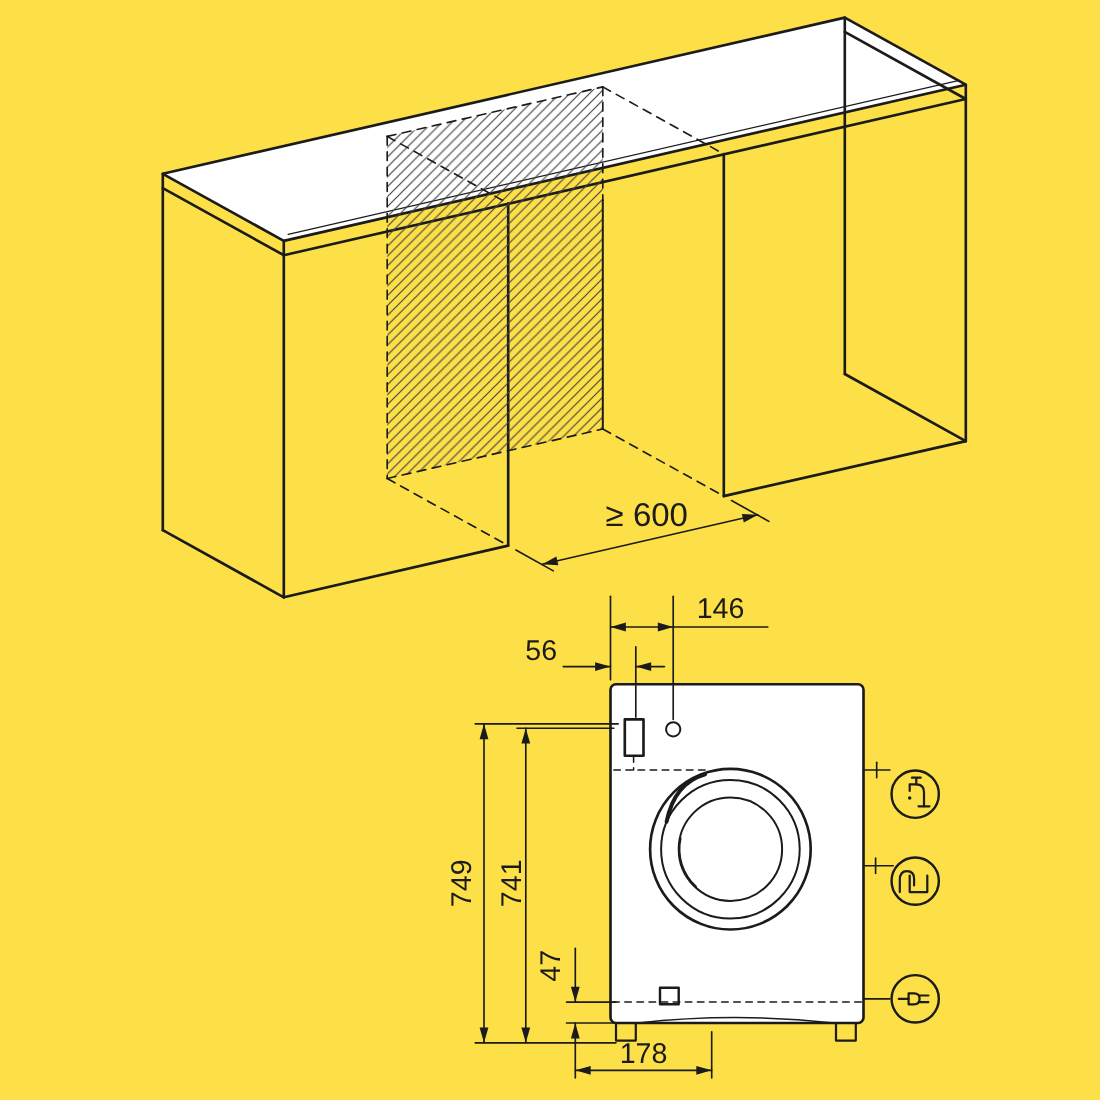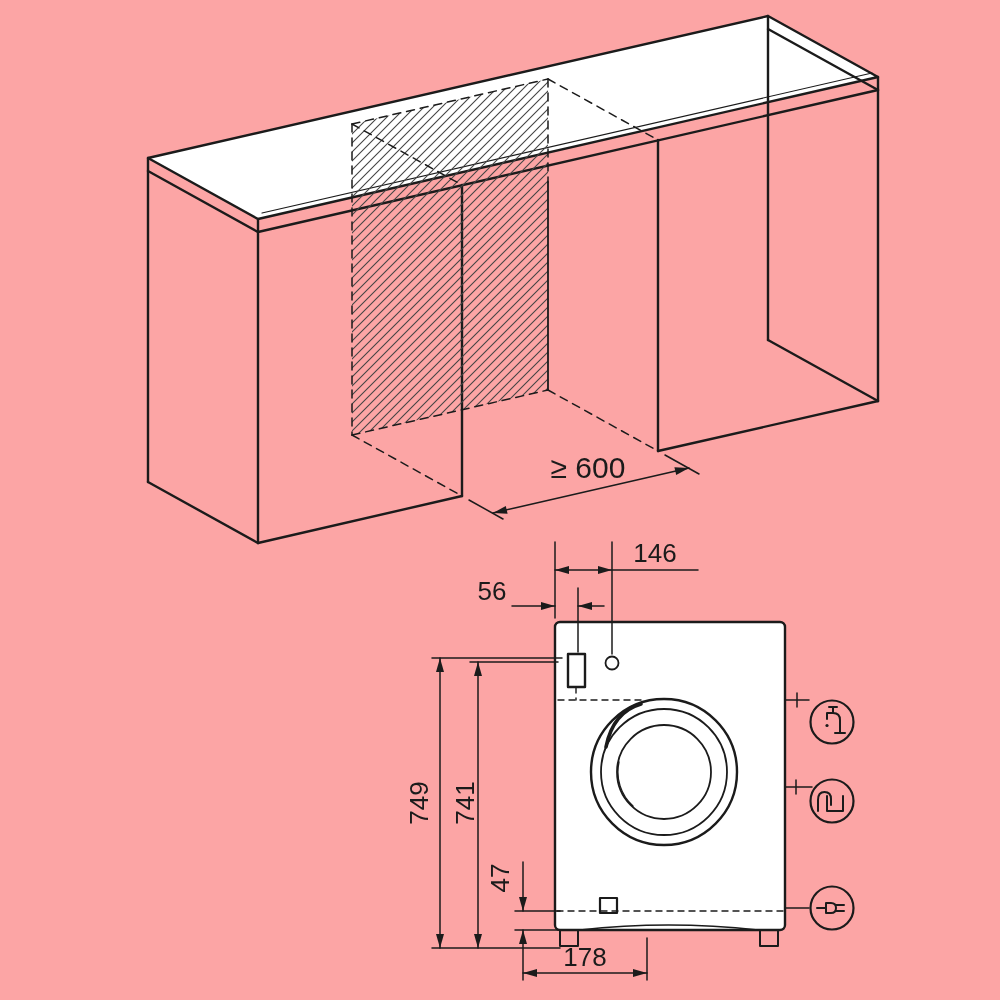--- a/index.html
+++ b/index.html
@@ -1,16 +1,16 @@
 <!DOCTYPE html>
 <html><head>
 <meta charset="utf-8">
 <style>
   html,body{margin:0;padding:0;background:#ffffff;}
-  .stage{width:1000px;height:1000px;background:#fca5a5;position:relative;overflow:hidden;}
+  .stage{width:1000px;height:1000px;background:#fde047;position:relative;overflow:hidden;}
   svg{display:block;}
   text{font-family:"Liberation Sans","DejaVu Sans",sans-serif;fill:#1b1b1b;stroke:none;}
   .dimtxt{font-size:26px;}
   .dimtxt-lg{font-size:30px;}
 </style>
 </head>
 <body>
 
 <div class="stage">
 <svg width="1000" height="1000" viewBox="0 0 1000 1000">

